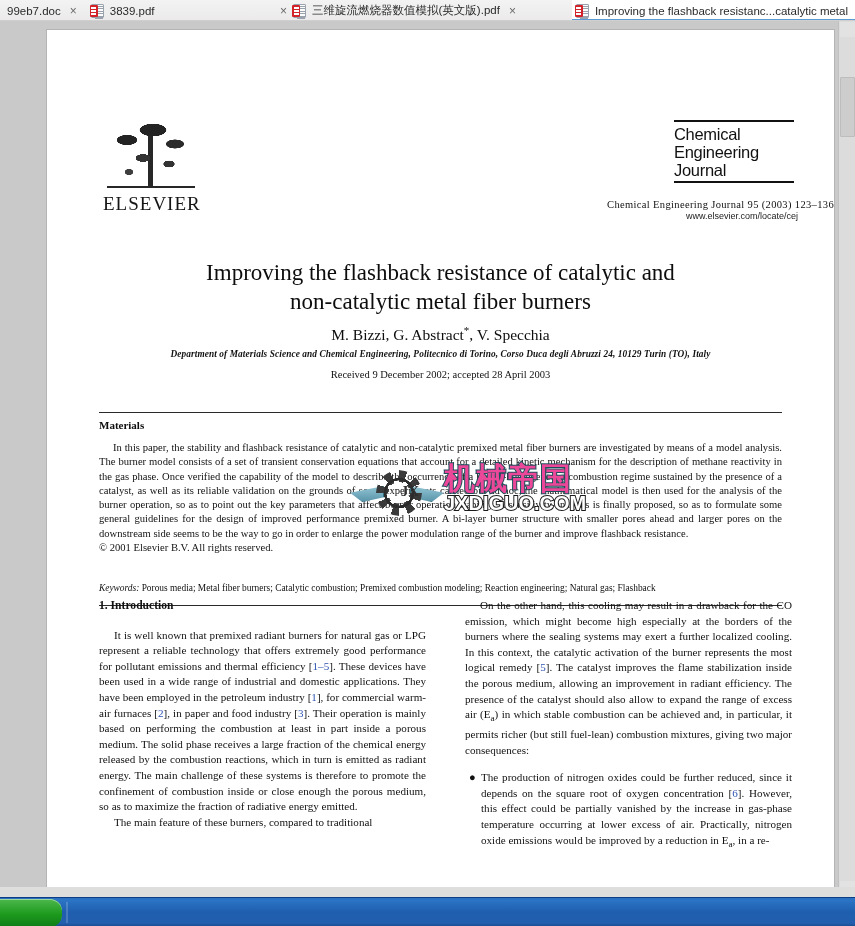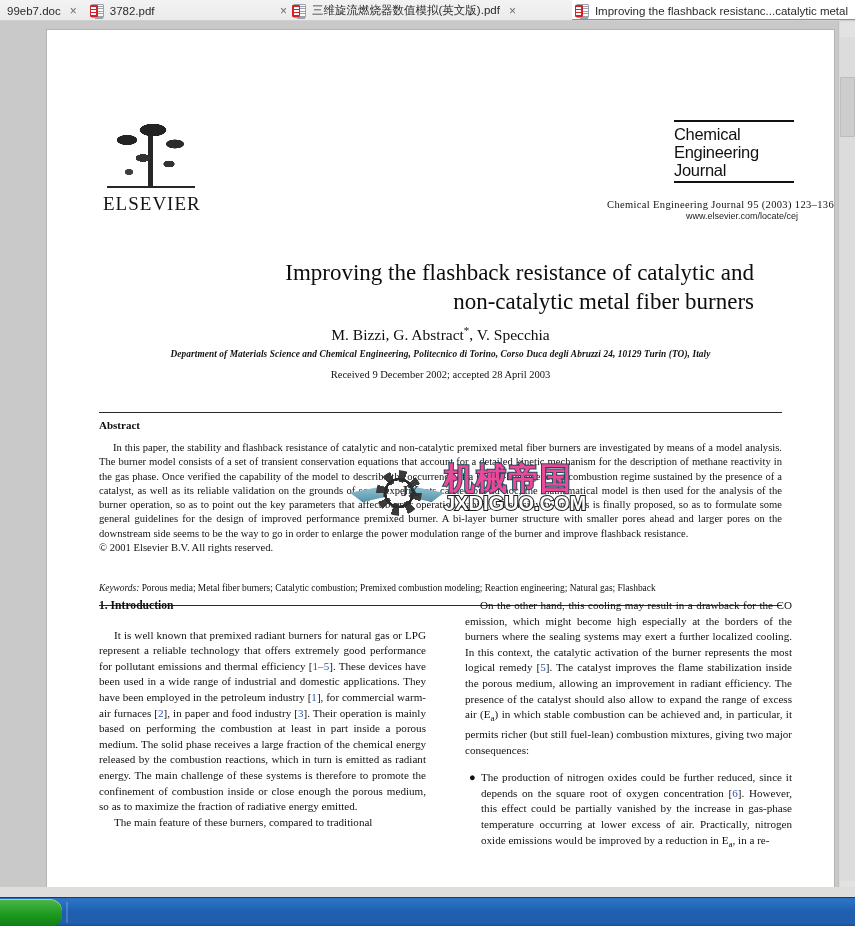--- a/index.html
+++ b/index.html
@@ -123,21 +123,21 @@
   }
   .cejurl{
     position:absolute; right:36px; top:181px;
     font-size:9px; color:#222;
     font-family:"Liberation Sans", sans-serif;
   }
 
   
   .title{
     position:absolute; left:80px; right:80px; top:228px;
-    text-align:right; font-size:23px; line-height:29px; color:#0d0d0d;
+    text-align:center; font-size:23px; line-height:29px; color:#0d0d0d;
   }
   .authors{
     position:absolute; left:80px; right:80px; top:294px;
     text-align:center; font-size:15.5px; color:#0d0d0d;
   }
   .authors sup{ font-size:11px; }
   .affil{
     position:absolute; left:50px; right:50px; top:319px;
     text-align:center; font-size:9.3px; font-style:italic;
     font-weight:bold; color:#111; letter-spacing:.1px;
@@ -275,21 +275,21 @@
         <span class="lines">
           <i></i>
           <i></i>
           <i></i>
           <i></i>
           <i></i>
           <i></i>
         </span>
         <span class="badge"></span>
     </span>
-    <span class="tlabel">3782.pdf</span>
+    <span class="tlabel">3839.pdf</span>
   </div>
 
   <div class="tabspacer"></div>
 
   <div class="tab">
     <span class="tclose">×</span>
     <span class="pdficon">
       <span class="sheet"></span>
         <span class="lines">
           <i></i>
@@ -347,21 +347,21 @@
 
     <div class="authors">
       <span>M. Bizzi, G. Abstract</span><sup>*</sup><span>, V. Specchia</span>
     </div>
 
     <div class="affil">Department of Materials Science and Chemical Engineering, Politecnico di Torino, Corso Duca degli Abruzzi 24, 10129 Turin (TO), Italy</div>
     <div class="received">Received 9 December 2002; accepted 28 April 2003</div>
 
     <div class="rule r1"></div>
 
-    <div class="abstract-h">Abstract</div>
+    <div class="abstract-h">Materials</div>
     <div class="abstract">
       <p>In this paper, the stability and flashback resistance of catalytic and non-catalytic premixed metal fiber burners are investigated by means of a model analysis. The burner model consists of a set of transient conservation equations that account for a detailed kinetic mechanism for the description of methane reactivity in the gas phase. Once verified the capability of the model to describe the occurrence of a hetero-homogeneous combustion regime sustained by the presence of a catalyst, as well as its reliable validation on the grounds of some experiments carried out ad hoc, the mathematical model is then used for the analysis of the burner operation, so as to point out the key parameters that affect burner operation stability. A sensitivity analysis is finally proposed, so as to formulate some general guidelines for the design of improved performance premixed burner. A bi-layer burner structure with smaller pores ahead and larger pores on the downstream side seems to be the way to go in order to enlarge the power modulation range of the burner and improve flashback resistance.</p>
       <p class="noind">© 2001 Elsevier B.V. All rights reserved.</p>
     </div>
 
     <div class="keywords">
       <i>Keywords:</i><span> Porous media; Metal fiber burners; Catalytic combustion; Premixed combustion modeling; Reaction engineering; Natural gas; Flashback</span>
     </div>
 
     <div class="rule r2"></div>

